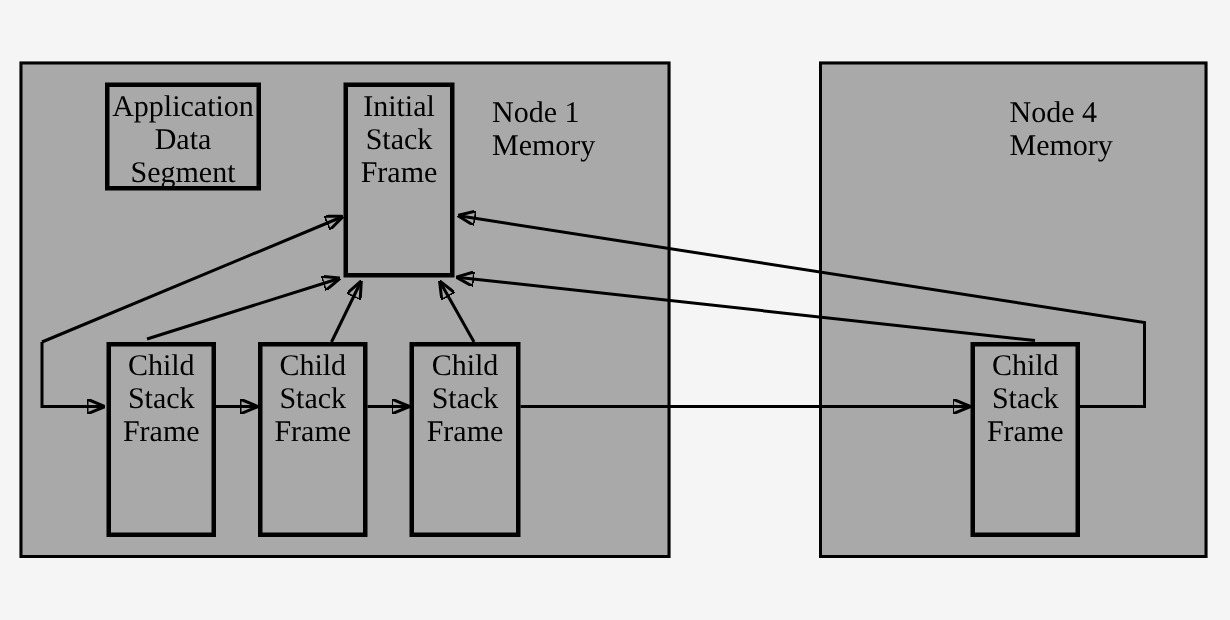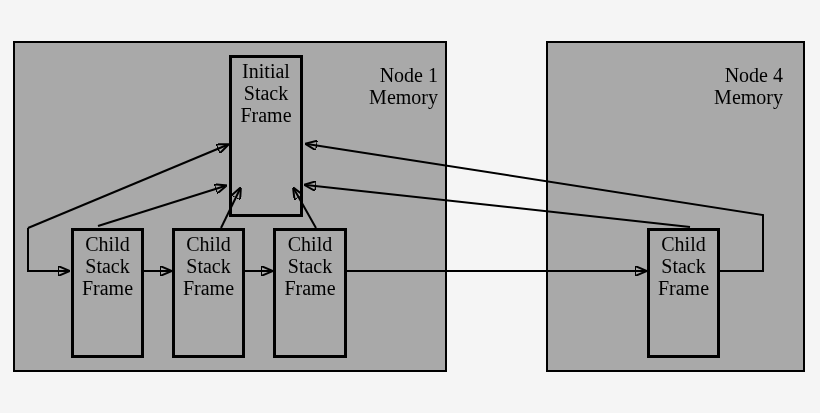--- a/index.html
+++ b/index.html
@@ -16,39 +16,39 @@
   .node {
     position: absolute;
     background: var(--node-fill, #a9a9a9);
     border: 2px solid var(--line-color, #000);
   }
   .node1 { left: 13px; top: 41px; width: 434px; height: 331px; }
   .node2 { left: 546px; top: 41px; width: 259px; height: 331px; }
   .node-label {
     position: absolute;
     width: 110px;
-    text-align: right;
+    text-align: left;
     font-size: 20px;
     line-height: 22px;
     white-space: pre-line;
   }
   .node1-label { left: 328px; top: 64px; }
   .node2-label { left: 673px; top: 64px; }
   .frame {
     position: absolute;
     background: var(--node-fill, #a9a9a9);
     border: 3px solid var(--line-color, #000);
     text-align: center;
     font-size: 20px;
     line-height: 22px;
     white-space: pre-line;
     padding-top: 2px;
   }
   .app-segment   { left: 70px;  top: 55px;  width: 104px; height: 72px;  }
-  .initial-frame { left: 229px; top: 55px;  width: 74px;  height: 162px; }
+  .initial-frame { left: 229px; top: 55px;  width: 74px;  height: 130px; }
   .child1        { left: 71px;  top: 228px; width: 73px;  height: 130px; }
   .child2        { left: 172px; top: 228px; width: 73px;  height: 130px; }
   .child3        { left: 273px; top: 228px; width: 74px;  height: 130px; }
   .child4        { left: 647px; top: 228px; width: 73px;  height: 130px; }
   .arrows {
     position: absolute;
     left: 0; top: 0;
     width: 820px; height: 413px;
     pointer-events: none;
   }
@@ -65,20 +65,23 @@
 <div class="canvas">
 
   <div class="node node1"></div>
   <div class="node node2"></div>
 
   <div class="node-label node1-label">Node 1
 Memory</div>
   <div class="node-label node2-label">Node 4
 Memory</div>
 
+  <div class="frame app-segment">Application
+Data
+Segment</div>
   <div class="frame initial-frame">Initial
 Stack
 Frame</div>
   <div class="frame child1">Child
 Stack
 Frame</div>
   <div class="frame child2">Child
 Stack
 Frame</div>
   <div class="frame child3">Child

